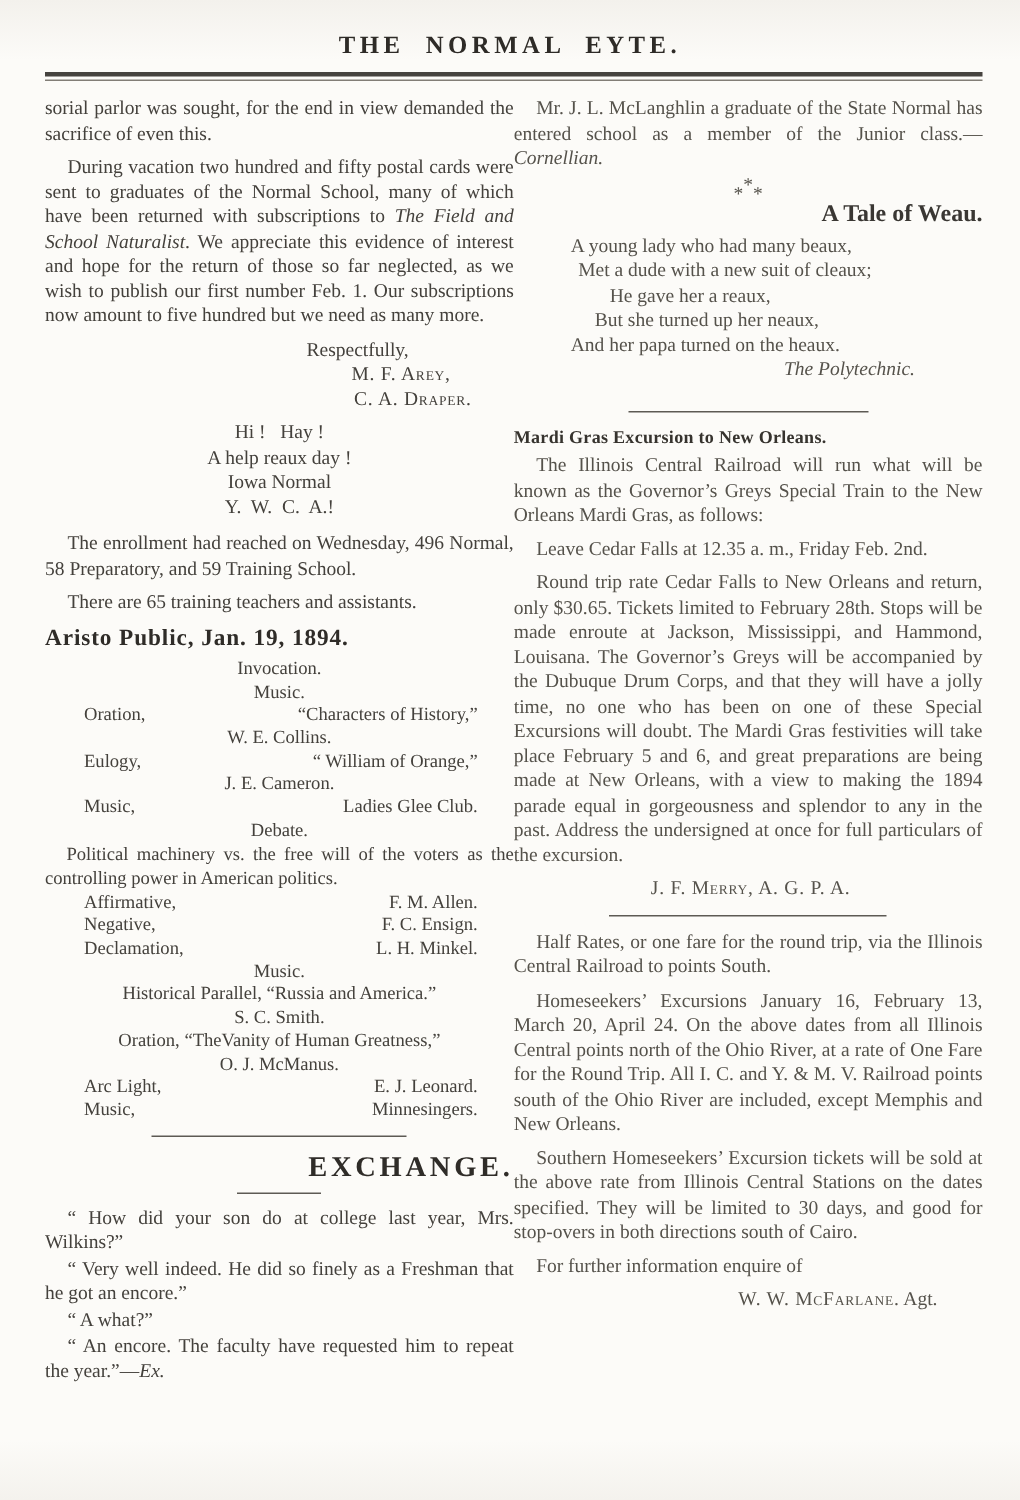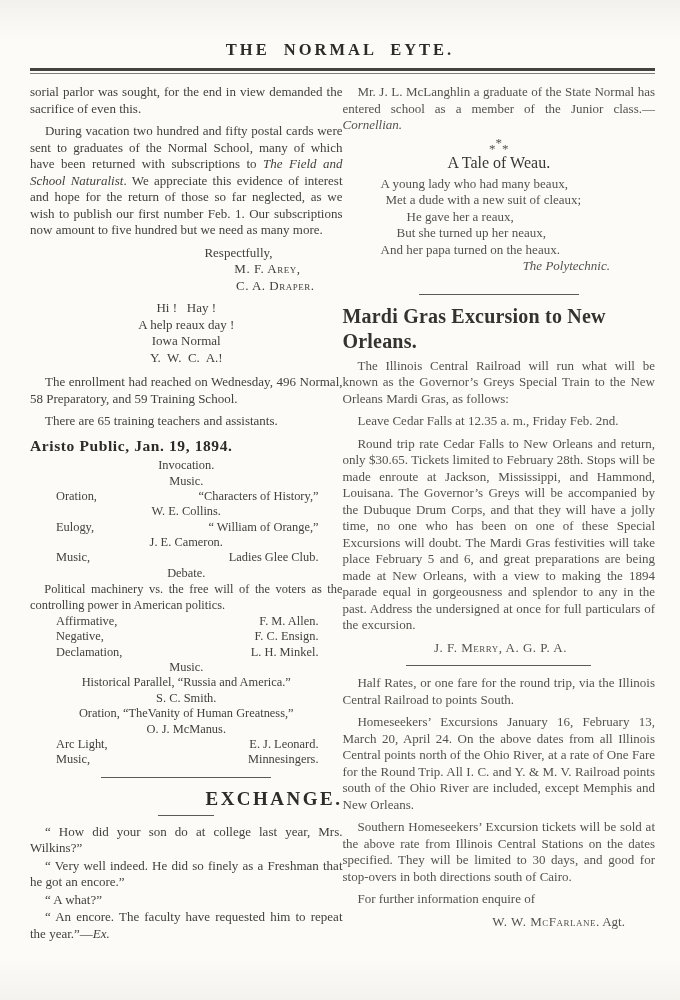--- a/index.html
+++ b/index.html
@@ -7,21 +7,21 @@
     width:680px;height:1000px;
     background:#f6f4ef;
     font-family:"Liberation Serif","DejaVu Serif",serif;
     color:#44413c;
     overflow:hidden;
   }
   .page{
     width:680px;height:1000px;
     background:linear-gradient(180deg,#f3f1ec 0%,#fcfbf8 4%,#fcfbf8 96%,#f4f2ed 100%);
     box-sizing:border-box;
-    padding-top:40px;
+    padding-top:20px;
     overflow:hidden;
   }
   .masthead{
     margin:0 0 8px;
     text-align:center;
     font-size:16.5px;
     font-weight:bold;
     letter-spacing:3px;
     word-spacing:7px;
     color:#2e2b27;
@@ -59,32 +59,32 @@
   .div-56{width:56px;margin:4px auto 8px;}
   .div-160{width:160px;}
   .div-185{width:185px;}
   .heading-exchange{
     margin:7px 0 2px;text-align:right;font-size:19px;font-weight:bold;
     letter-spacing:2.5px;color:#2f2c28;
   }
   .dialogue .p{margin-bottom:1px;}
   .asterism{text-align:center;line-height:0.5;margin:3px 0 0;color:#55524b;font-size:13px;}
   .heading-tale{
-    margin:0 0 3px;text-align:center;font-size:16px;font-weight:normal;color:#3a3733;
+    margin:0 0 3px;text-align:right;font-size:16px;font-weight:bold;color:#3a3733;
   }
   .poem{margin:0 0 19px;}
   .poem div{white-space:nowrap;}
   .pl1{padding-left:38px;}
   .pl2{padding-left:43px;}
   .pl3{padding-left:64px;}
   .pl4{padding-left:54px;}
   .pl5{padding-left:38px;}
   .poem-attrib{text-align:right;padding-right:45px;font-style:italic;}
   .heading-mardi{
-    margin:2px 0 3px;text-align:left;font-size:20px;font-weight:bold;
+    margin:2px 0 3px;text-align:left;font-size:12px;font-weight:bold;
     color:#36332e;letter-spacing:0.2px;
   }
   .sig-right{text-align:right;margin:0 0 4px;}
   .sig-merry{padding-right:88px;}
   .sig-mcfarlane{padding-right:30px;}
   em{font-style:italic;}
 </style>
 </head>
 <body>
 

